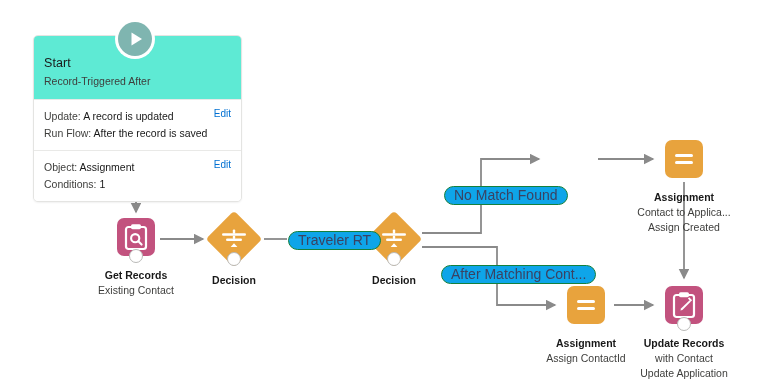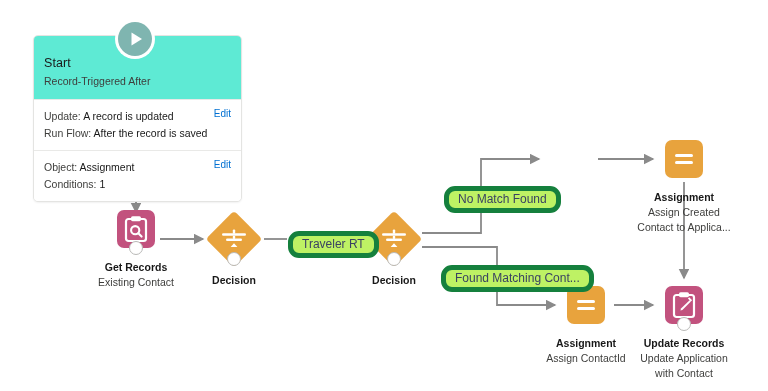--- a/index.html
+++ b/index.html
@@ -89,24 +89,24 @@
     transform:rotate(45deg);border-radius:4px;position:relative;margin:0 auto;
   }
   .diamond-wrap{position:relative;width:56px;height:56px;margin:0 auto;}
   .diamond-wrap .diamond{position:absolute;left:8px;top:8px;}
   .diamond-wrap .dglyph{position:absolute;left:8px;top:8px;width:40px;height:40px;}
   .diamond-wrap .dot{bottom:1px;}
 
   
   .pill{
     position:absolute;
-    background:#bef264;
-    border:5px solid #15803d;
+    background:#0ea5e9;
+    border:1px solid #15803d;
     border-radius:11px;
-    font-size:12px;
+    font-size:14px;
     color:#3a4262;
     padding:3px 9px 3px 9px;
     line-height:11px;
     white-space:nowrap;
     box-sizing:border-box;
   }
 </style>
 </head>
 <body>
 
@@ -169,21 +169,21 @@
       <span class="edit-link edit-2">Edit</span>
     </div>
   </div>
 
   <div class="play-badge">
     <svg width="34" height="34" viewBox="0 0 34 34" xmlns="http://www.w3.org/2000/svg">
       <path d="M13.5,10.5 L24,17 L13.5,23.5 Z" fill="#ffffff"></path>
     </svg>
   </div>
 
-  <div class="node" style="left:78px;top:210px;width:116px;">
+  <div class="node" style="left:78px;top:218px;width:116px;">
     <div class="ico" style="width:38px;height:38px;">
       <div class="sq pink">
         <svg width="38" height="38" viewBox="0 0 38 38" xmlns="http://www.w3.org/2000/svg">
           <rect x="9" y="9" width="20" height="22" rx="2.5" fill="none" stroke="#ffffff" stroke-width="2.2"></rect>
           <rect x="14" y="6.2" width="10" height="5" rx="1.6" fill="#ffffff"></rect>
           <circle cx="18.2" cy="20.2" r="4.1" fill="none" stroke="#ffffff" stroke-width="2.1"></circle>
           <path d="M21.3,23.3 L24.6,26.6" stroke="#ffffff" stroke-width="2.1" stroke-linecap="round"></path>
         </svg>
       </div>
       <div class="dot"></div>
@@ -230,22 +230,22 @@
   <div class="node" style="left:626px;top:140px;width:116px;">
     <div class="ico" style="width:38px;height:38px;">
       <div class="sq orange">
         <svg width="38" height="38" viewBox="0 0 38 38" xmlns="http://www.w3.org/2000/svg">
           <rect x="10" y="14" width="18" height="3.1" rx="1.5" fill="#ffffff"></rect>
           <rect x="10" y="21" width="18" height="3.1" rx="1.5" fill="#ffffff"></rect>
         </svg>
       </div>
     </div>
     <div class="lbl">Assignment</div>
+    <div class="sublbl">Contact to Applica...</div>
     <div class="sublbl">Assign Created</div>
-    <div class="sublbl">Contact to Applica...</div>
   </div>
 
   <div class="node" style="left:528px;top:286px;width:116px;">
     <div class="ico" style="width:38px;height:38px;">
       <div class="sq orange">
         <svg width="38" height="38" viewBox="0 0 38 38" xmlns="http://www.w3.org/2000/svg">
           <rect x="10" y="14" width="18" height="3.1" rx="1.5" fill="#ffffff"></rect>
           <rect x="10" y="21" width="18" height="3.1" rx="1.5" fill="#ffffff"></rect>
         </svg>
       </div>
@@ -260,23 +260,23 @@
         <svg width="38" height="38" viewBox="0 0 38 38" xmlns="http://www.w3.org/2000/svg">
           <rect x="9" y="9" width="20" height="22" rx="2.5" fill="none" stroke="#ffffff" stroke-width="2.2"></rect>
           <rect x="14" y="6.2" width="10" height="5" rx="1.6" fill="#ffffff"></rect>
           <path d="M24.6,14.2 L25.9,15.5 L17.4,24 L15.4,24.6 L16,22.6 Z" fill="#ffffff"></path>
           <path d="M22.9,12.6 L24.2,11.3 L27.1,14.2 L25.8,15.5 Z" fill="#ffffff"></path>
         </svg>
       </div>
       <div class="dot"></div>
     </div>
     <div class="lbl">Update Records</div>
+    <div class="sublbl">with Contact</div>
     <div class="sublbl">Update Application</div>
-    <div class="sublbl">with Contact</div>
   </div>
 
   <div class="pill" style="left:288px;top:231px;">Traveler RT</div>
 
   <div class="pill" style="left:444px;top:186px;">No Match Found</div>
 
-  <div class="pill" style="left:441px;top:265px;">Found Matching Cont...</div>
+  <div class="pill" style="left:441px;top:265px;">After Matching Cont...</div>
 
 </div>
 
 </body></html>

